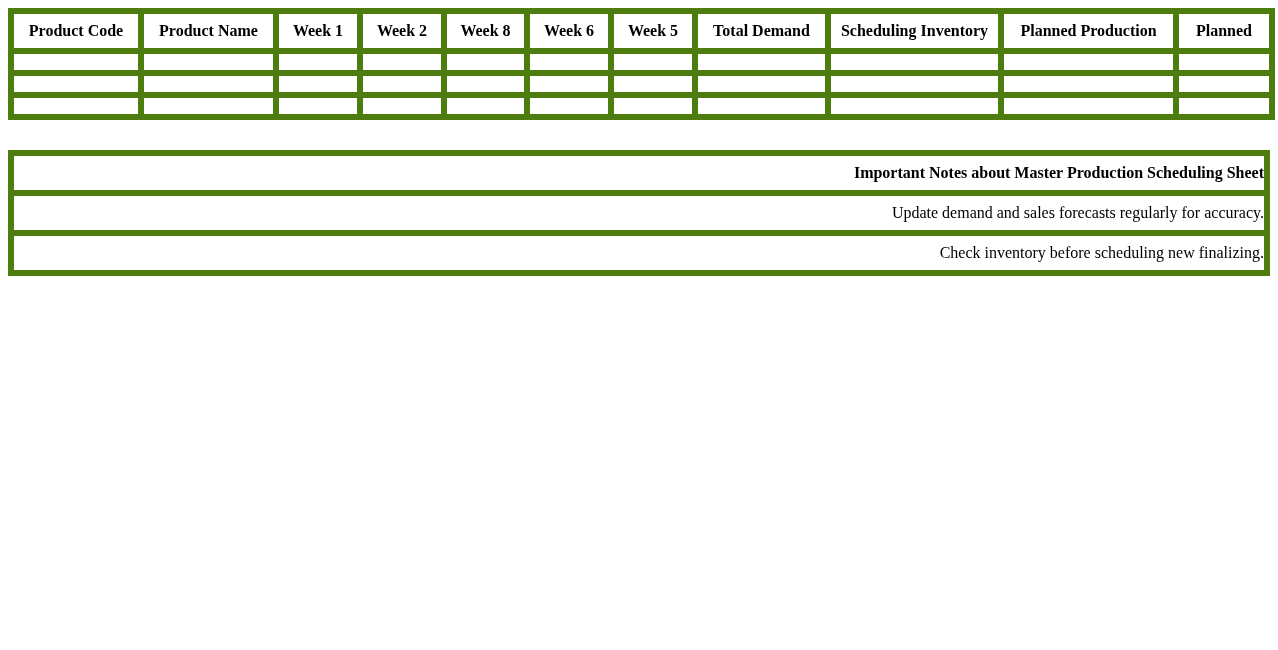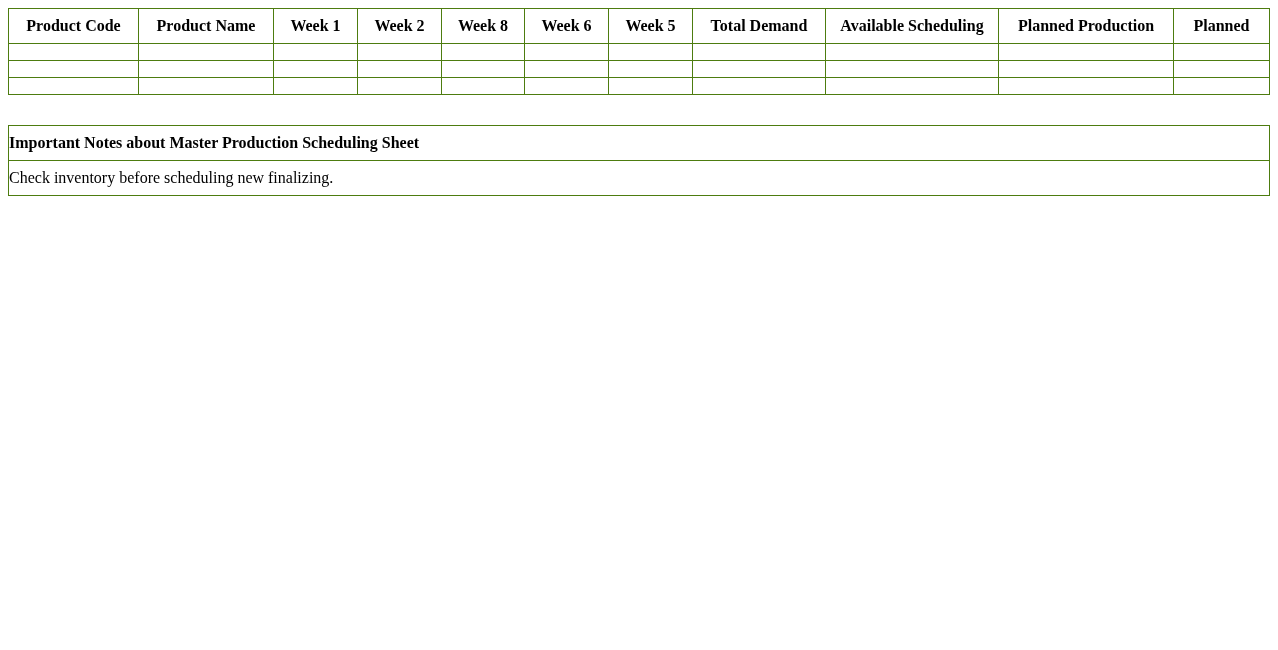--- a/index.html
+++ b/index.html
@@ -3,25 +3,25 @@
   <meta charset="utf-8">
   <style>
     html, body { margin: 0; padding: 0; background: #ffffff; }
     body {
       width: 1278px; height: 650px; overflow: hidden;
       font-family: "Liberation Serif", "DejaVu Serif", serif;
       font-size: 16px; color: #000;
     }
     .wrap { position: absolute; left: 8px; top: 8px; width: 1262px; }
     table { border-collapse: collapse; width: 1262px; table-layout: fixed; }
-    th, td { border: 1px solid #4d7c0f; padding: 0; }
+    th, td { border: 6px solid #4d7c0f; padding: 0; }
     .schedule th { height: 34px; font-weight: bold; text-align: center; vertical-align: middle; }
     .schedule td { height: 16px; }
     .notes { margin-top: 30px; }
-    .notes th, .notes td { height: 34px; text-align: left; vertical-align: middle; }
+    .notes th, .notes td { height: 34px; text-align: right; vertical-align: middle; }
     .notes th { font-weight: bold; }
   </style>
 </head>
 <body>
 
 <div class="wrap">
   <table class="schedule">
     <colgroup>
       <col style="width:130px">
         <col style="width:135px">
@@ -38,21 +38,21 @@
     <thead>
       <tr>
         <th>Product Code</th>
         <th>Product Name</th>
         <th>Week 1</th>
         <th>Week 2</th>
         <th>Week 8</th>
         <th>Week 6</th>
         <th>Week 5</th>
         <th>Total Demand</th>
-        <th>Available Scheduling</th>
+        <th>Scheduling Inventory</th>
         <th>Planned Production</th>
         <th>Planned</th>
       </tr>
     </thead>
     <tbody>
       <tr>
         <td></td>
         <td></td>
         <td></td>
         <td></td>
@@ -94,17 +94,20 @@
   </table>
 
   <table class="notes">
     <thead>
       <tr>
         <th>Important Notes about Master Production Scheduling Sheet</th>
       </tr>
     </thead>
     <tbody>
       <tr>
+          <td>Update demand and sales forecasts regularly for accuracy.</td>
+        </tr>
+      <tr>
           <td>Check inventory before scheduling new finalizing.</td>
         </tr>
     </tbody>
   </table>
 </div>
 
 </body></html>

